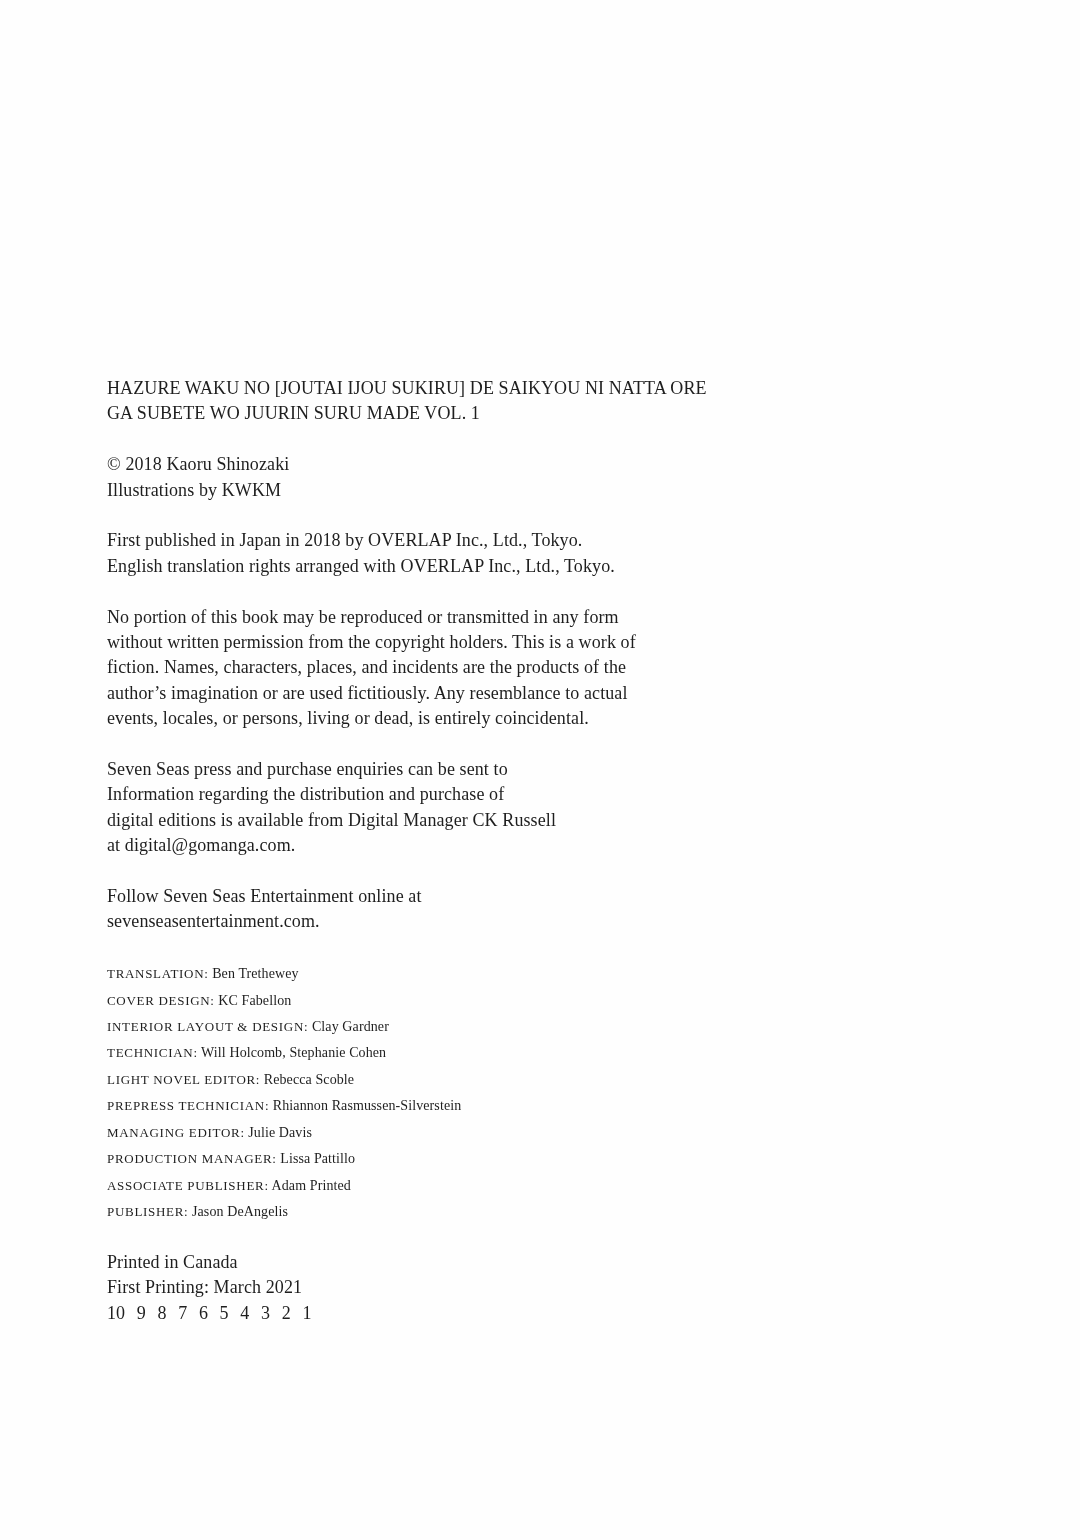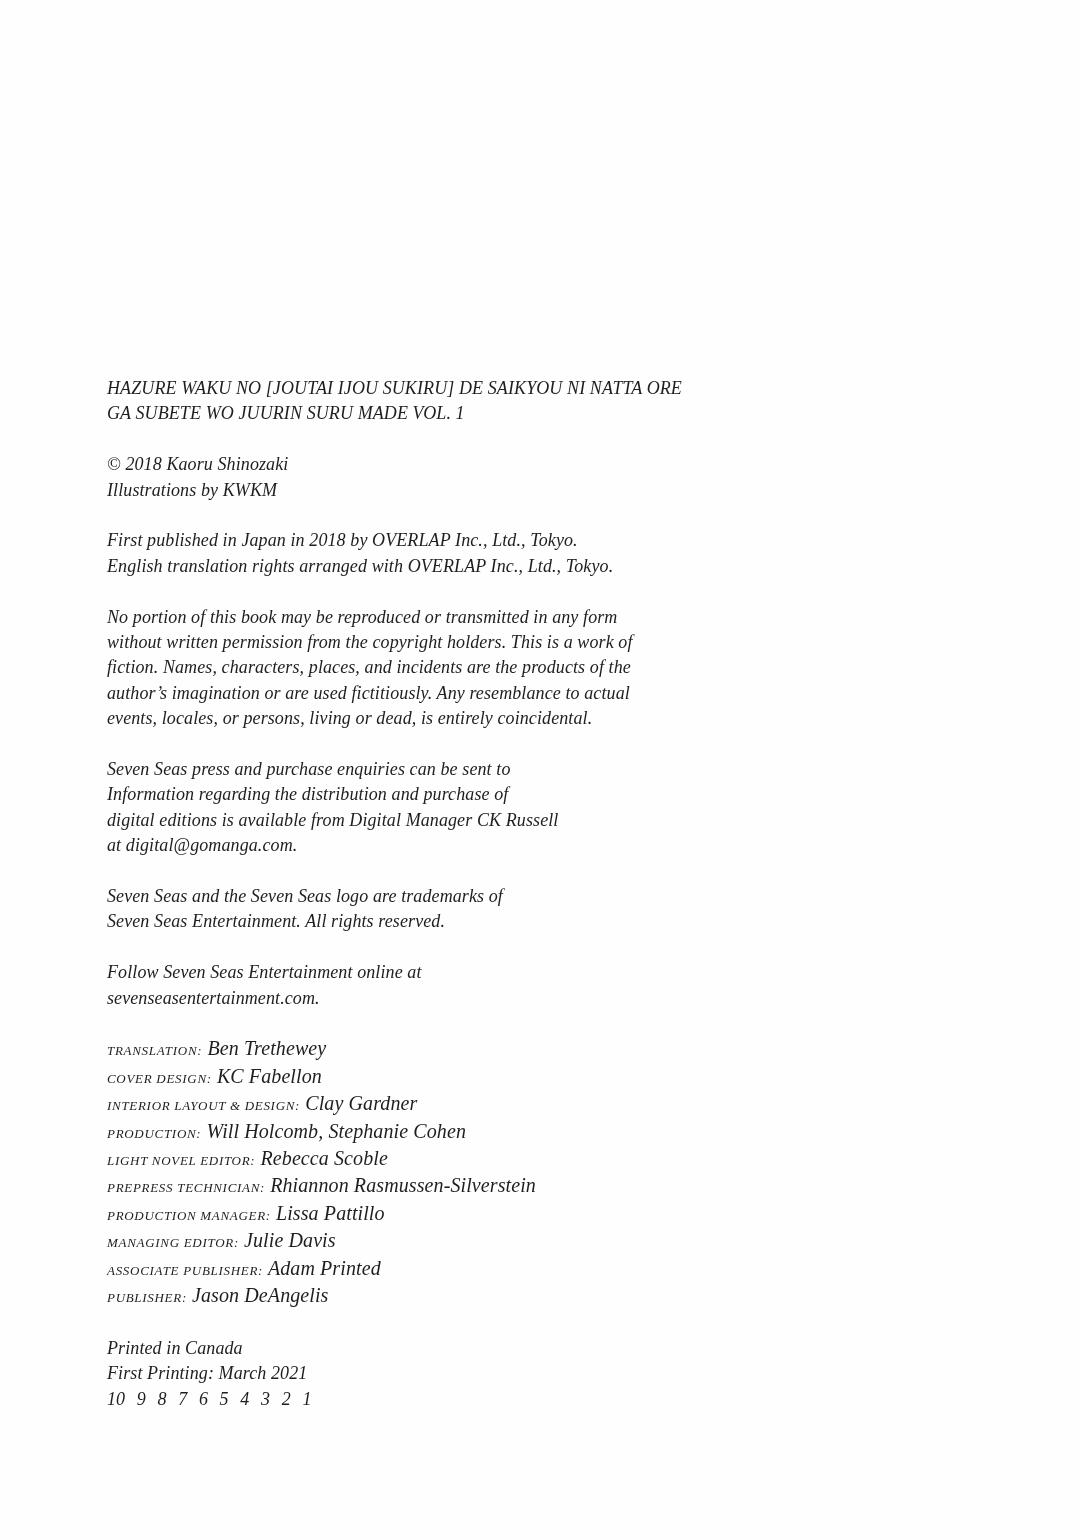--- a/index.html
+++ b/index.html
@@ -15,38 +15,37 @@
   .page {
     box-sizing: border-box;
     width: 1080px;
     height: 1540px;
     padding: 376px 60px 0 107px;
     color: #1e1e1e;
     font-family: "Liberation Serif", "DejaVu Serif", serif;
     font-size: 18px;
     line-height: 25.4px;
     letter-spacing: 0.1px;
-    font-style: italic;
   }
   .block {
     margin: 0 0 25.4px 0;
   }
   .line {
     display: block;
     white-space: pre;
   }
   .credit-line {
     white-space: pre;
   }
   .credit-label {
     font-size: 13px;
     letter-spacing: 0.7px;
   }
   .credit-name {
-    font-size: 20px;
+    font-size: 14px;
   }
   [data-name="print-info"] .line:last-child {
     word-spacing: 7px;
   }
 </style>
 </head>
 <body>
 
 <div class="page" data-name="copyright-page">
   <p class="block" data-name="book-title">
@@ -67,37 +66,33 @@
       <span class="line" data-name="text-line">fiction. Names, characters, places, and incidents are the products of the</span>
       <span class="line" data-name="text-line">author’s imagination or are used fictitiously. Any resemblance to actual</span>
       <span class="line" data-name="text-line">events, locales, or persons, living or dead, is entirely coincidental.</span>
     </p>
   <p class="block" data-name="contact-info">
       <span class="line" data-name="text-line">Seven Seas press and purchase enquiries can be sent to</span>
       <span class="line" data-name="text-line">Information regarding the distribution and purchase of</span>
       <span class="line" data-name="text-line">digital editions is available from Digital Manager CK Russell</span>
       <span class="line" data-name="text-line">at digital@gomanga.com.</span>
     </p>
-  <p class="block" data-name="trademark-notice">
-      <span class="line" data-name="text-line">Seven Seas and the Seven Seas logo are trademarks of</span>
-      <span class="line" data-name="text-line">Seven Seas Entertainment. All rights reserved.</span>
-    </p>
   <p class="block" data-name="follow-info">
       <span class="line" data-name="text-line">Follow Seven Seas Entertainment online at</span>
       <span class="line" data-name="text-line">sevenseasentertainment.com.</span>
     </p>
   <div class="block" data-name="credits-list">
       <div class="credit-line" data-name="credit-line"><span class="credit-label" data-name="credit-role-label">TRANSLATION:</span><span class="credit-name" data-name="credit-person-name"> Ben Trethewey</span></div>
       <div class="credit-line" data-name="credit-line"><span class="credit-label" data-name="credit-role-label">COVER DESIGN:</span><span class="credit-name" data-name="credit-person-name"> KC Fabellon</span></div>
       <div class="credit-line" data-name="credit-line"><span class="credit-label" data-name="credit-role-label">INTERIOR LAYOUT &amp; DESIGN:</span><span class="credit-name" data-name="credit-person-name"> Clay Gardner</span></div>
-      <div class="credit-line" data-name="credit-line"><span class="credit-label" data-name="credit-role-label">PRODUCTION:</span><span class="credit-name" data-name="credit-person-name"> Will Holcomb, Stephanie Cohen</span></div>
+      <div class="credit-line" data-name="credit-line"><span class="credit-label" data-name="credit-role-label">TECHNICIAN:</span><span class="credit-name" data-name="credit-person-name"> Will Holcomb, Stephanie Cohen</span></div>
       <div class="credit-line" data-name="credit-line"><span class="credit-label" data-name="credit-role-label">LIGHT NOVEL EDITOR:</span><span class="credit-name" data-name="credit-person-name"> Rebecca Scoble</span></div>
       <div class="credit-line" data-name="credit-line"><span class="credit-label" data-name="credit-role-label">PREPRESS TECHNICIAN:</span><span class="credit-name" data-name="credit-person-name"> Rhiannon Rasmussen-Silverstein</span></div>
+      <div class="credit-line" data-name="credit-line"><span class="credit-label" data-name="credit-role-label">MANAGING EDITOR:</span><span class="credit-name" data-name="credit-person-name"> Julie Davis</span></div>
       <div class="credit-line" data-name="credit-line"><span class="credit-label" data-name="credit-role-label">PRODUCTION MANAGER:</span><span class="credit-name" data-name="credit-person-name"> Lissa Pattillo</span></div>
-      <div class="credit-line" data-name="credit-line"><span class="credit-label" data-name="credit-role-label">MANAGING EDITOR:</span><span class="credit-name" data-name="credit-person-name"> Julie Davis</span></div>
       <div class="credit-line" data-name="credit-line"><span class="credit-label" data-name="credit-role-label">ASSOCIATE PUBLISHER:</span><span class="credit-name" data-name="credit-person-name"> Adam Printed</span></div>
       <div class="credit-line" data-name="credit-line"><span class="credit-label" data-name="credit-role-label">PUBLISHER:</span><span class="credit-name" data-name="credit-person-name"> Jason DeAngelis</span></div>
     </div>
   <p class="block" data-name="print-info">
       <span class="line" data-name="text-line">Printed in Canada</span>
       <span class="line" data-name="text-line">First Printing: March 2021</span>
       <span class="line" data-name="text-line">10 9 8 7 6 5 4 3 2 1</span>
     </p>
 </div>
 

